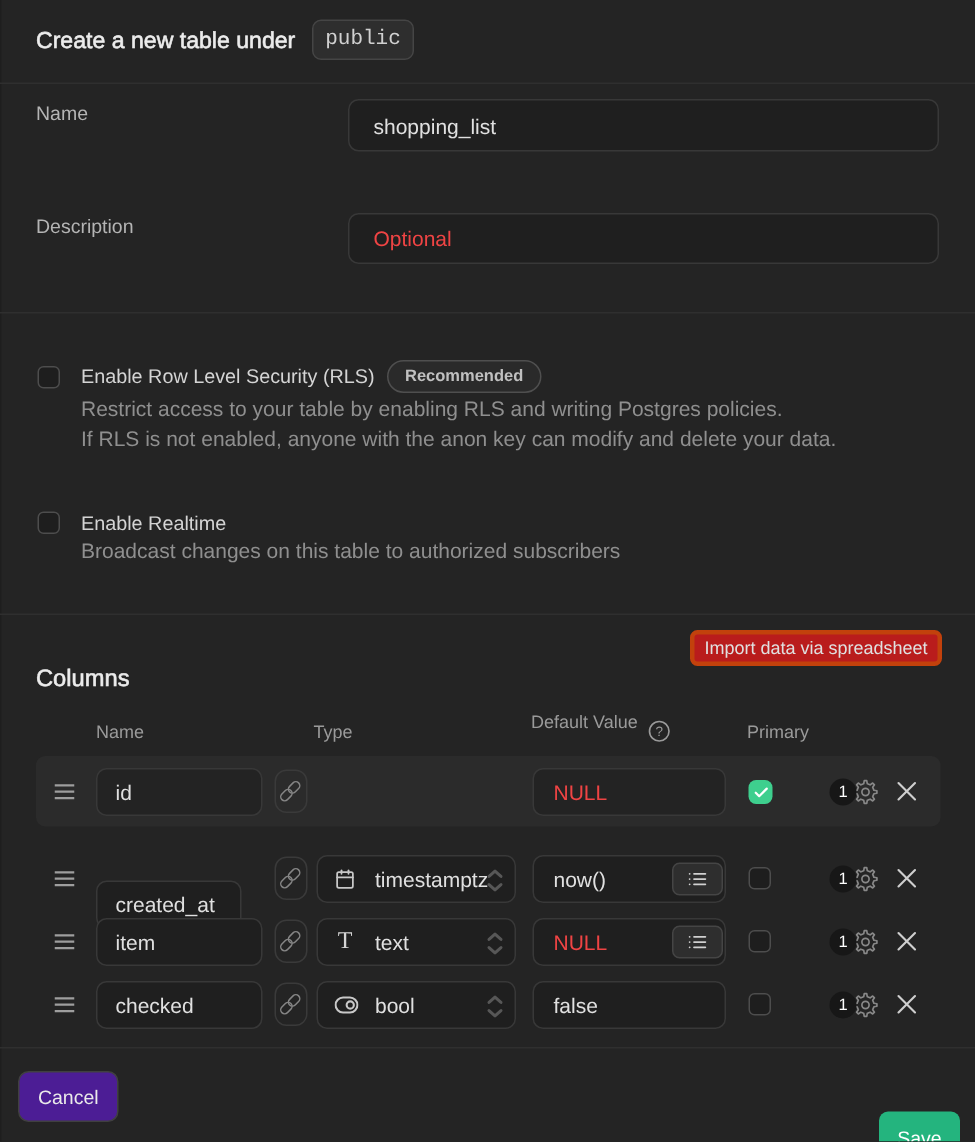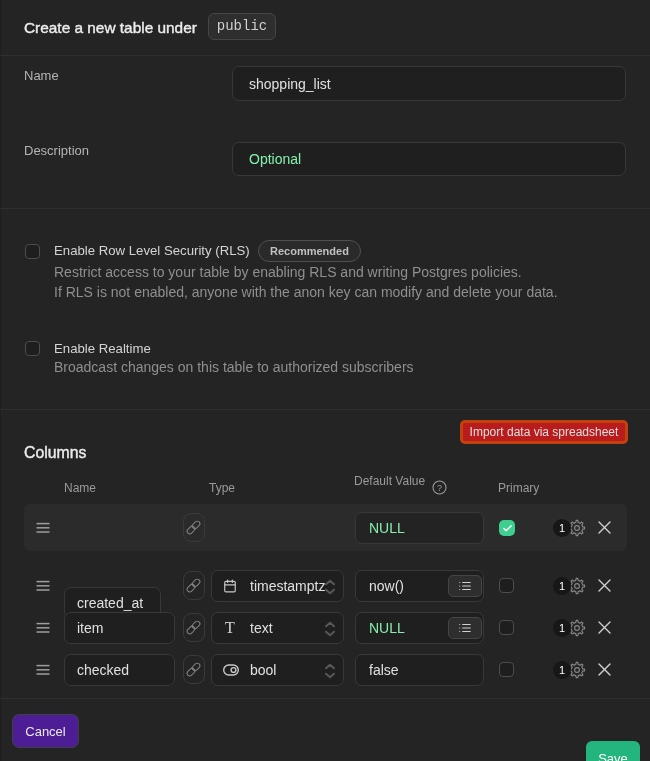--- a/index.html
+++ b/index.html
@@ -1,21 +1,21 @@
 <!DOCTYPE html>
 <html><head>
 <meta charset="utf-8">
 <style>
   html,body{margin:0;padding:0;background:#242424;}
   #app{position:relative;width:650px;height:761px;background:#242424;overflow:hidden;
        font-family:"Liberation Sans",sans-serif;}
   .abs{position:absolute;}
   .input{position:absolute;background:#1f1f1f;border:1px solid #383838;border-radius:7px;
          box-sizing:border-box;display:flex;align-items:center;color:#e0e0e0;font-size:14px;}
-  .ph{color:#86efac;}
+  .ph{color:#ef4444;}
   .cb{position:absolute;width:15px;height:15px;border:1px solid #4d4d4d;border-radius:4px;
       box-sizing:border-box;background:#1e1e1e;}
   .lbl{position:absolute;color:#b4b4b4;font-size:13px;}
   .desc{position:absolute;color:#8f8f8f;font-size:14px;line-height:16px;}
   .hdrlbl{position:absolute;color:#9a9a9a;font-size:12px;}
   .hline{position:absolute;left:0;width:650px;height:1px;background:#2f2f2f;}
   svg{display:block;}
 </style>
 </head>
 <body>
@@ -64,20 +64,21 @@
   <div class="abs row" style="left:0;top:512px;width:650px;height:32px;">
     <div class="abs" style="left:36px;top:9px;">
       <svg width="14" height="14" viewBox="0 0 14 14">
           <g stroke="#9e9e9e" stroke-width="1.5">
             <line x1="0.5" y1="2.6" x2="13.5" y2="2.6"></line>
             <line x1="0.5" y1="6.8" x2="13.5" y2="6.8"></line>
             <line x1="0.5" y1="11" x2="13.5" y2="11"></line>
           </g>
         </svg>
     </div>
+    <div class="input" style="left:64px;top:0;width:111px;height:32px;padding-left:12px;background:#232323;">id</div>
     <div class="abs" style="left:182.5px;top:0.5px;width:22px;height:29px;border:1px solid #3a3a3a;border-radius:8px;box-sizing:border-box;display:flex;align-items:center;justify-content:center;">
       <svg width="15" height="15" viewBox="0 0 24 24" fill="none" stroke="#858585" stroke-width="1.6">
           <rect x="3.7" y="9.3" width="8.4" height="13.6" rx="4.2" transform="rotate(45 7.9 16.1)"></rect>
           <rect x="11.9" y="1.1" width="8.4" height="13.6" rx="4.2" transform="rotate(45 16.1 7.9)"></rect>
         </svg>
     </div>
     <div class="input ph" style="left:355px;top:0;width:129px;height:32px;padding-left:13px;background:#232323;">NULL</div>
     <div class="abs" style="left:499px;top:8px;width:16px;height:16px;background:#3ecf8e;border-radius:5px;display:flex;align-items:center;justify-content:center;">
       <svg width="11" height="11" viewBox="0 0 24 24" fill="none" stroke="#fff" stroke-width="3.2" stroke-linecap="round" stroke-linejoin="round">
           <polyline points="20 6 9 17 4 12"></polyline>

